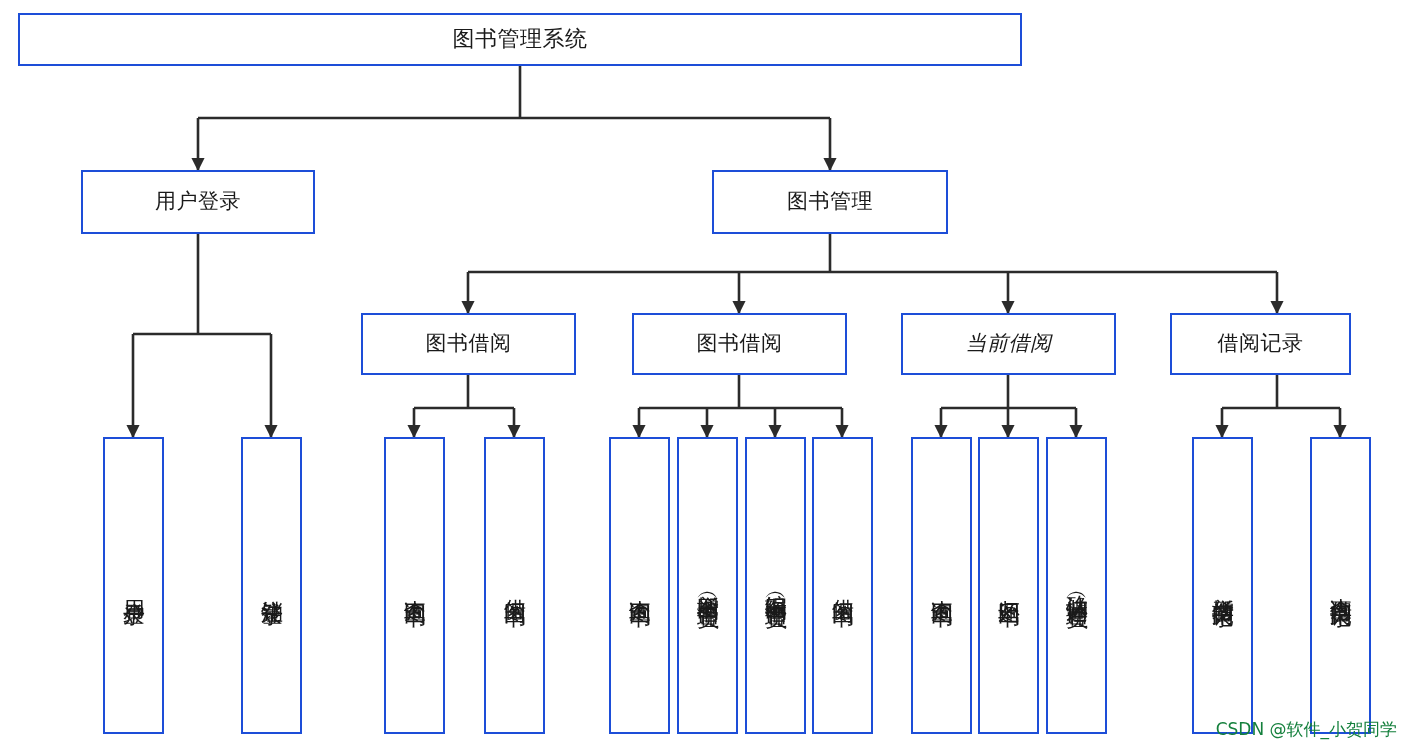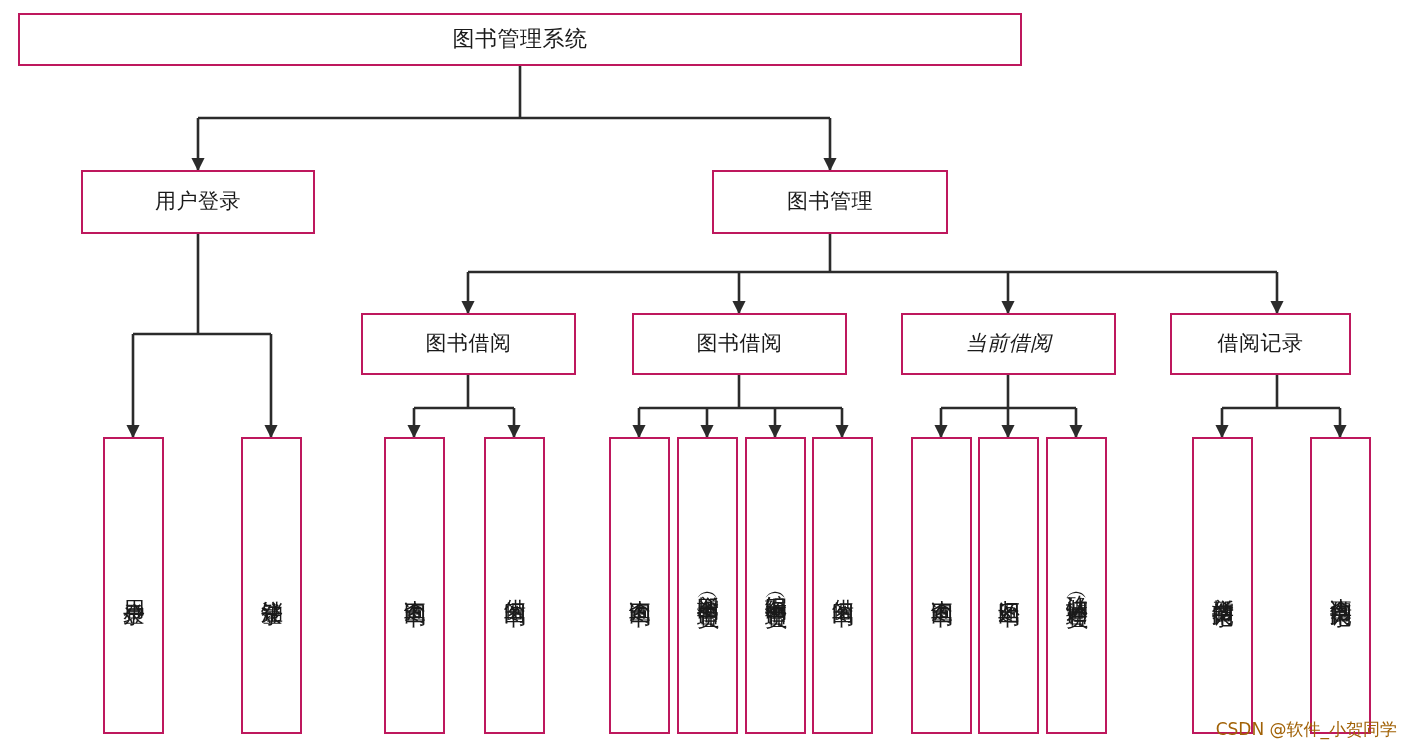--- a/index.html
+++ b/index.html
@@ -22,21 +22,21 @@
     position: absolute;
     left: 0;
     top: 0;
     width: 1405px;
     height: 747px;
     pointer-events: none;
   }
   .node {
     position: absolute;
     box-sizing: border-box;
-    border: 2px solid #be185d;
+    border: 2px solid #1d4ed8;
     background: #ffffff;
     display: flex;
     align-items: center;
     justify-content: center;
     color: #1a1a1a;
   }
   .node-label {
     display: block;
     text-align: center;
     line-height: 1.12;
@@ -60,21 +60,21 @@
     font-size: 22px;
     line-height: 1.22;
     letter-spacing: 2px;
     white-space: nowrap;
   }
   #watermark {
     position: absolute;
     right: 8px;
     bottom: 6px;
     font-size: 17px;
-    color: #a16207;
+    color: #15803d;
     font-family: "DejaVu Sans", "Liberation Sans", sans-serif;
     white-space: nowrap;
     user-select: none;
   }
 </style>
 </head>
 <body>
 
 <div id="diagram-root">
 

